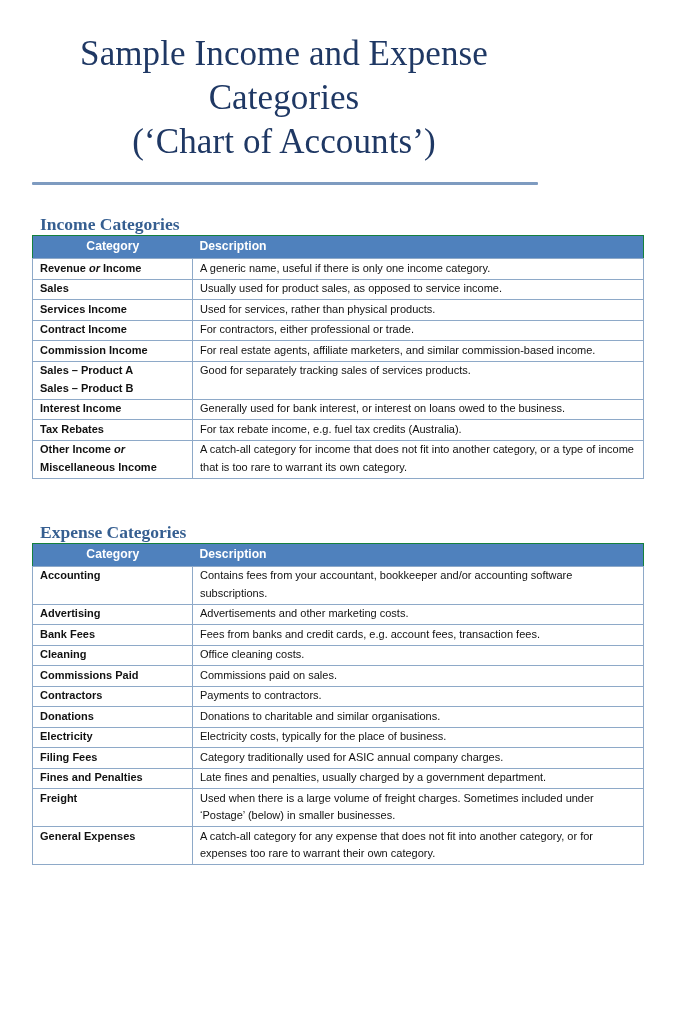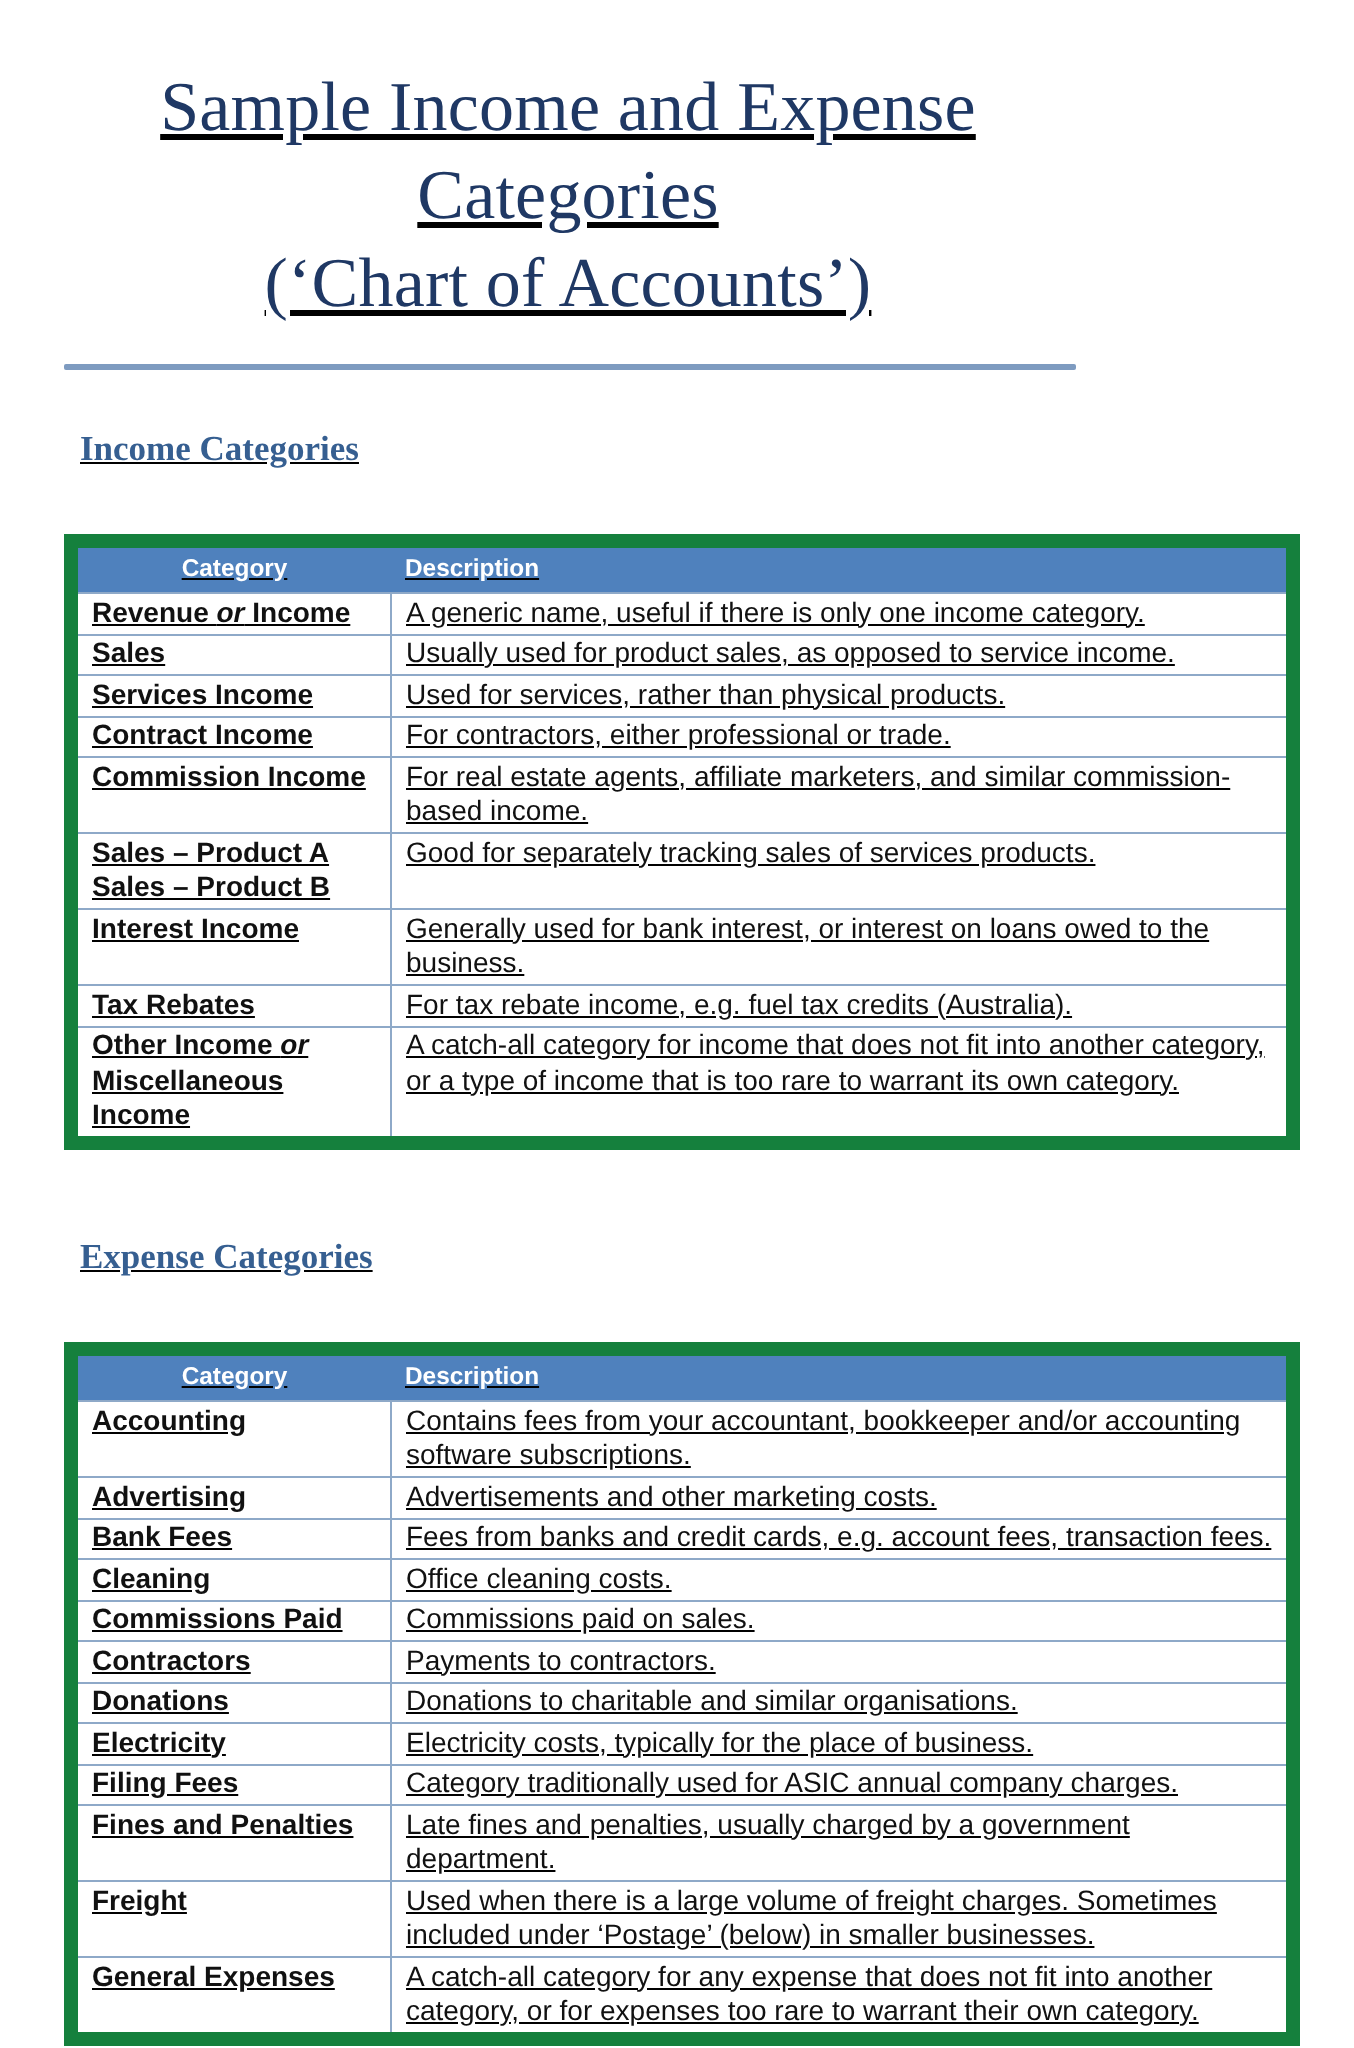--- a/index.html
+++ b/index.html
@@ -13,21 +13,20 @@
     height: 1024px;
     font-family: "Liberation Sans", sans-serif;
     position: relative;
     overflow: hidden;
   }
   .page {
     width: 570px;
     height: 1024px;
     padding: 0;
     position: relative;
-    text-decoration: underline;
   }
 
   
   .title-block {
     padding-top: 32px;
     padding-left: 32px;
     padding-right: 34px;
     text-align: center;
   }
   .doc-title {
@@ -67,24 +66,23 @@
     margin: 0 0 0 40px;
   }
   .heading-income { margin-top: 28px; }
   .heading-expense { margin-top: 42px; }
 
   
   .cat-table {
     margin-left: 32px;
     width: 611px;
     border-collapse: collapse;
-    border: 7px solid #15803d;
+    border: 1px solid #15803d;
     table-layout: fixed;
     background: #ffffff;
-    margin-top: 32px;
   }
   .cat-table col.c-cat { width: 160px; }
   .cat-table col.c-desc { width: 451px; }
 
   .cat-table thead th {
     background: #4F81BD;
     color: #ffffff;
     font-size: 12.2px;
     font-weight: bold;
     line-height: 15px;
@@ -98,21 +96,21 @@
     text-align: center;
     padding-left: 0;
     padding-right: 0;
   }
   .cat-table thead th.th-desc {
     padding-left: 7px;
   }
 
   .cat-table tbody td {
     border: 1px solid #8EA9C8;
-    font-size: 14px;
+    font-size: 11px;
     line-height: 17.5px;
     color: #111111;
     padding: 0.5px 6px 1.5px 6px;
     vertical-align: top;
   }
   .cat-table tbody td.cell-cat {
     font-weight: bold;
     padding-left: 7px;
   }
   .cat-table tbody td.cell-desc {

